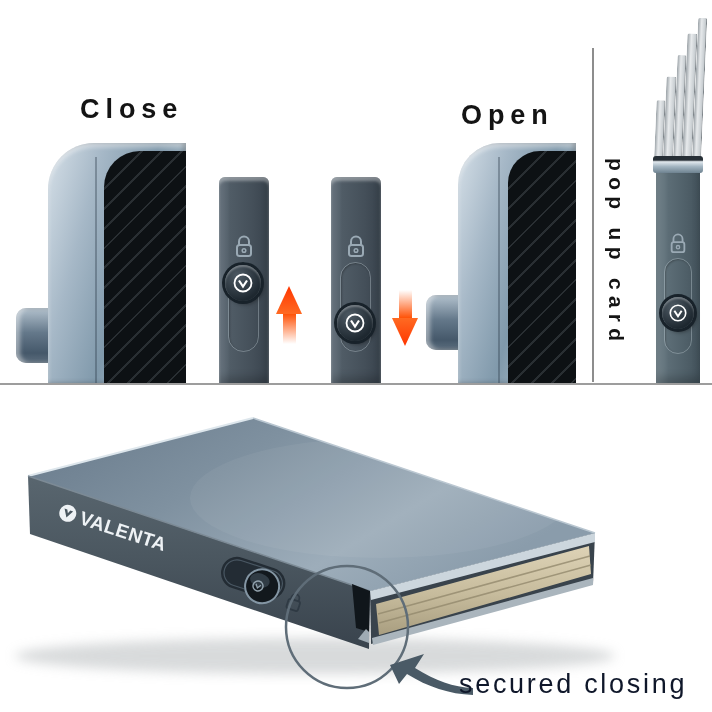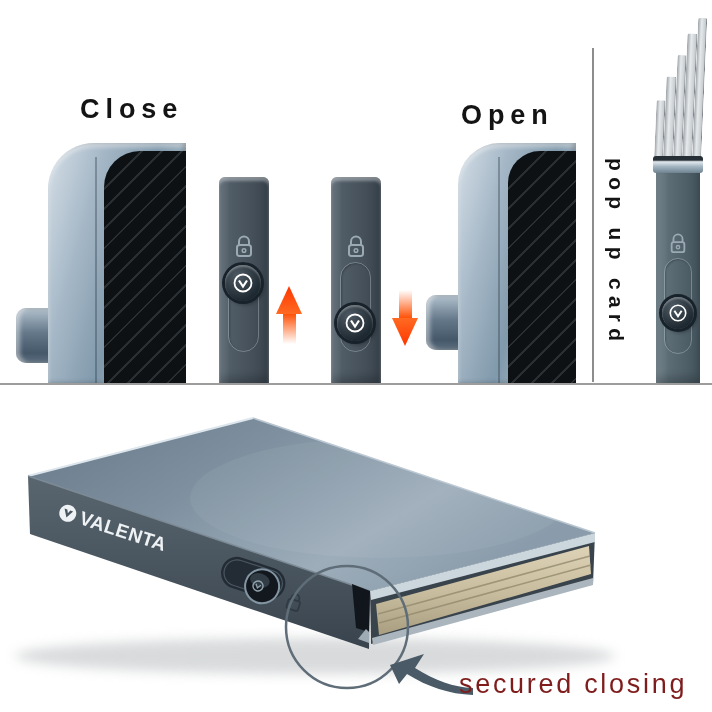--- a/index.html
+++ b/index.html
@@ -6,21 +6,21 @@
   .canvas{position:relative;width:712px;height:712px;background:#ffffff;overflow:hidden;
           font-family:"Liberation Sans", sans-serif;}
 
   
   .h-label{position:absolute;font-size:27px;font-weight:600;letter-spacing:.22em;color:#141414;}
   .close-label{left:80px;top:94px;}
   .open-label{left:461px;top:100px;}
   .v-label{position:absolute;left:604px;top:158px;height:220px;
            writing-mode:vertical-rl;font-size:21px;font-weight:600;letter-spacing:.30em;color:#141414;}
   .secured-label{position:absolute;left:459px;top:669px;font-size:27px;font-weight:400;
-                 letter-spacing:.10em;color:#7f1d1d;}
+                 letter-spacing:.10em;color:#0f172a;}
 
   
   .baseline{position:absolute;left:0;top:383px;width:712px;height:2px;background:#9d9d9d;}
   .vline{position:absolute;left:592px;top:48px;width:2px;height:334px;background:#8d8d8d;}
 
   
   .holder{position:absolute;}
   .holder .frame{position:absolute;inset:0;
      background:linear-gradient(105deg,#d6e0e8 0%,#a6b8c7 28%,#8099ab 55%,#a7b9c6 78%,#8da0b0 100%);
      box-shadow:inset -3px 0 5px rgba(0,0,0,.25), inset 0 4px 4px rgba(255,255,255,.5);}

